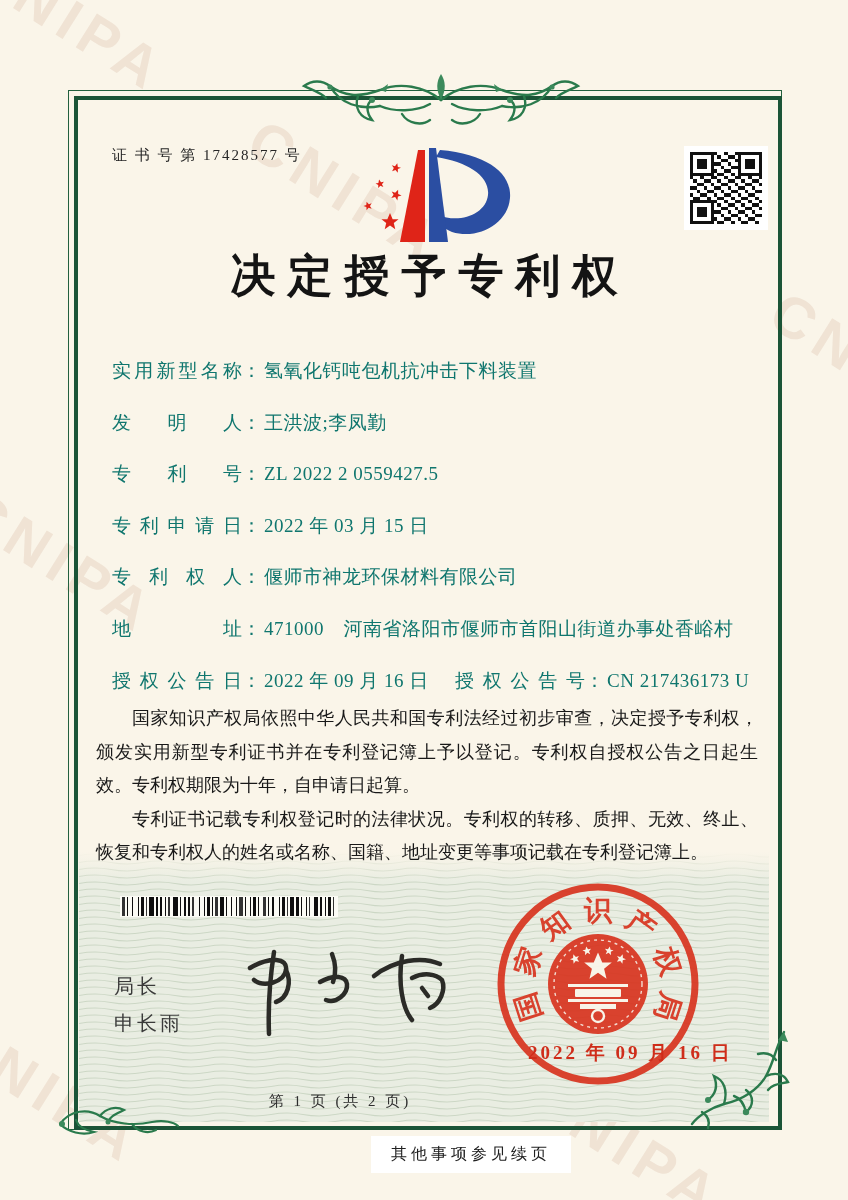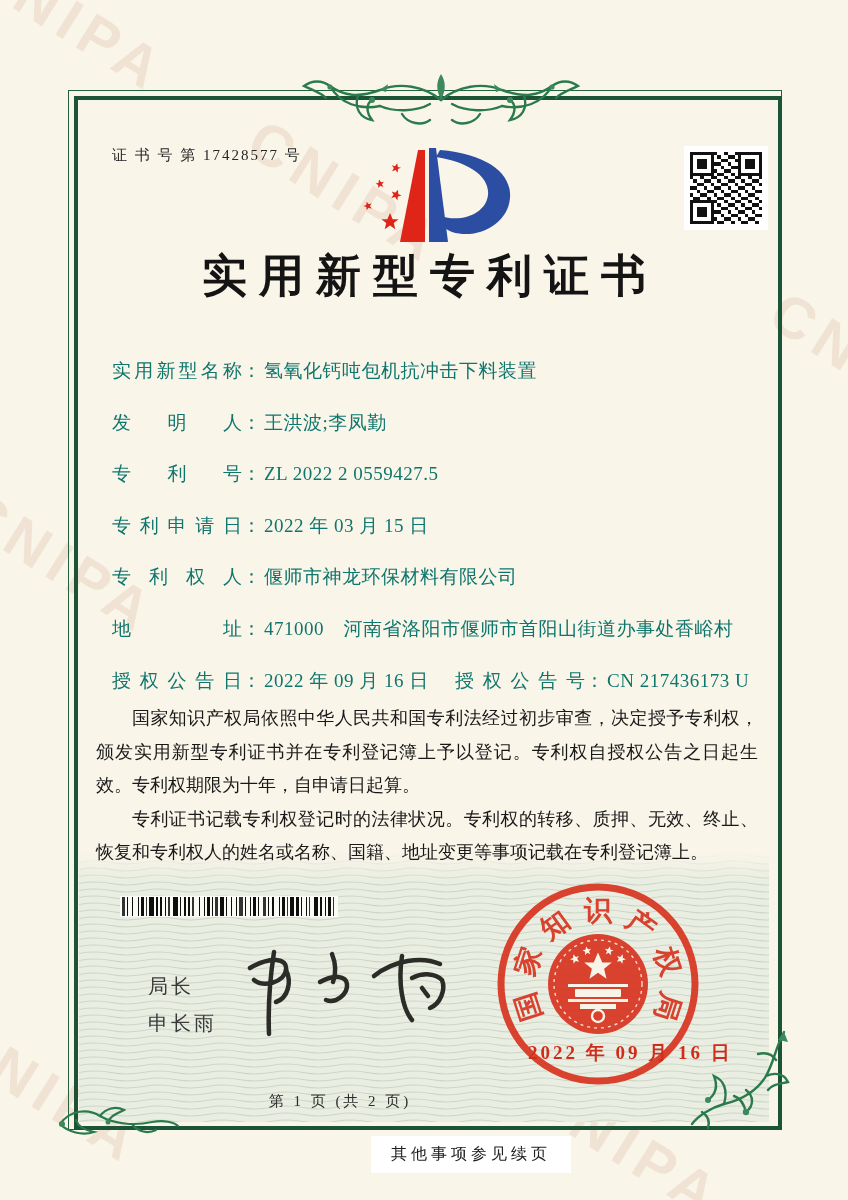--- a/index.html
+++ b/index.html
@@ -28,21 +28,21 @@
   .frow{position:relative;height:51.6px;font-size:19px;line-height:22px;color:#0f766e;}
   .flabel{display:inline-block;width:130px;text-align:justify;text-align-last:justify;vertical-align:top;}
   .fcolon{display:inline-block;width:22px;vertical-align:top;}
   .fvalue{letter-spacing:0.5px;}
   .pair2{position:absolute;left:343px;top:0;}
   .body-text{position:absolute;left:96px;top:702px;width:662px;font-size:18px;line-height:33.5px;
       text-align:justify;color:#181818;}
   .body-text p{margin:0;text-indent:2em;}
   .barcode{position:absolute;left:120px;top:896px;width:218px;height:21px;background:#fbfbf5;}
   .director{position:absolute;left:114px;top:968px;font-family:"Liberation Sans","DejaVu Sans",sans-serif;
-      font-size:20px;line-height:37px;color:#3a3a3a;letter-spacing:3px;margin-left:34px;}
+      font-size:20px;line-height:37px;color:#3a3a3a;letter-spacing:3px;}
   .signature{position:absolute;left:236px;top:938px;width:220px;height:105px;}
   .seal{position:absolute;left:492px;top:878px;width:212px;height:212px;}
   .seal-date{position:absolute;left:528px;top:1040px;font-size:19px;font-weight:bold;
       color:#cf2d1a;letter-spacing:3px;white-space:nowrap;}
   .pageinfo{position:absolute;left:0;top:1092px;width:680px;text-align:center;font-size:15px;
       letter-spacing:3px;color:#2d2d2d;}
   .note{position:absolute;left:0;top:1136px;width:848px;text-align:center;padding-left:47px;}
   .note span{display:inline-block;background:#ffffff;padding:8px 20px;font-size:16px;
       letter-spacing:4px;color:#202020;}
   .orn{position:absolute;z-index:5;pointer-events:none;}
@@ -294,21 +294,21 @@
           <rect x="18" y="19" width="1" height="1" fill="#111"></rect>
           <rect x="8" y="20" width="1" height="1" fill="#111"></rect>
           <rect x="9" y="20" width="1" height="1" fill="#111"></rect>
           <rect x="12" y="20" width="1" height="1" fill="#111"></rect>
           <rect x="15" y="20" width="1" height="1" fill="#111"></rect>
           <rect x="16" y="20" width="1" height="1" fill="#111"></rect>
           <rect x="19" y="20" width="1" height="1" fill="#111"></rect>
         </svg>
     </div>
 
-    <div class="title">实用新型专利证书</div>
+    <div class="title">决定授予专利权</div>
 
     <div class="fields">
       <div class="frow">
         <span class="flabel">实用新型名称</span><span class="fcolon">：</span><span class="fvalue">氢氧化钙吨包机抗冲击下料装置</span>
       </div>
       <div class="frow">
         <span class="flabel">发明人</span><span class="fcolon">：</span><span class="fvalue">王洪波;李凤勤</span>
       </div>
       <div class="frow">
         <span class="flabel">专利号</span><span class="fcolon">：</span><span class="fvalue">ZL 2022 2 0559427.5</span>

